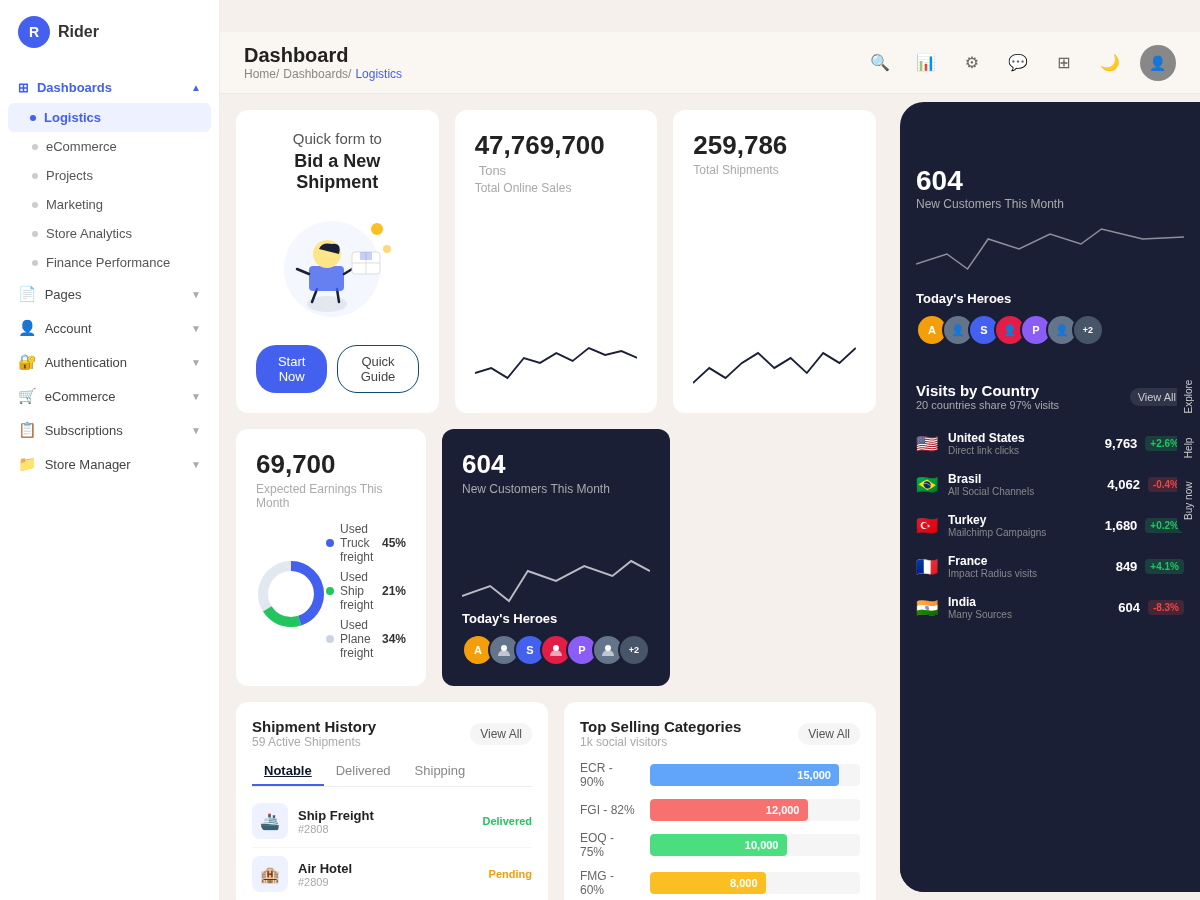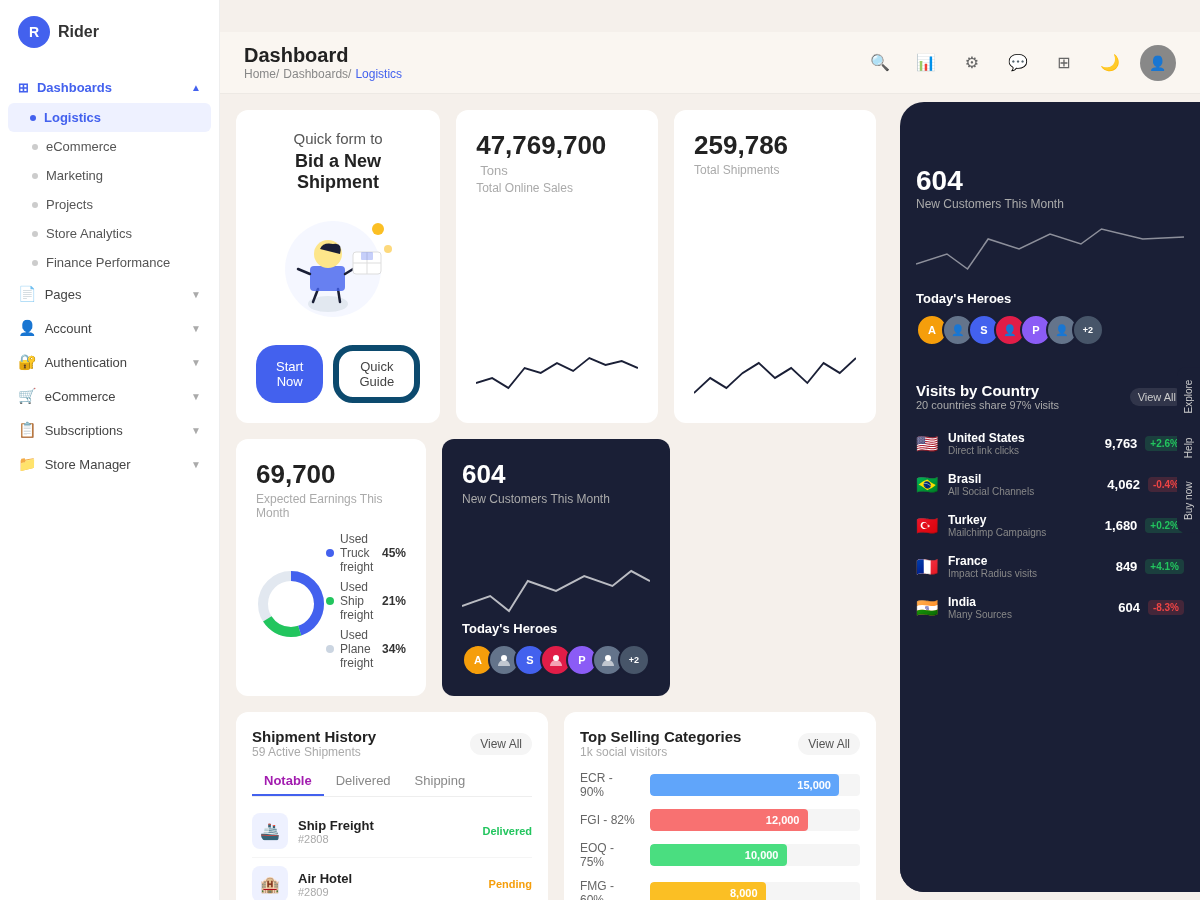--- a/index.html
+++ b/index.html
@@ -43,21 +43,21 @@
     .cards-row { display: grid; grid-template-columns: 1fr 1fr 1fr; gap: 16px; }
     .card { background: #fff; border-radius: 12px; padding: 20px; }
 
     
     .quick-form-card { display: flex; flex-direction: column; align-items: center; justify-content: center; min-height: 280px; }
     .quick-form-title { font-size: 15px; color: #555; text-align: center; margin-bottom: 4px; }
     .quick-form-subtitle { font-size: 18px; font-weight: 700; color: #222; text-align: center; margin-bottom: 16px; }
     .quick-form-illustration { width: 140px; height: 120px; position: relative; display: flex; align-items: center; justify-content: center; margin-bottom: 16px; }
     .quick-form-buttons { display: flex; gap: 10px; }
     .btn-primary { background: #4361ee; color: #fff; border: none; padding: 8px 20px; border-radius: 20px; cursor: pointer; font-size: 13px; font-weight: 500; }
-    .btn-outline { background: #fff; color: #444; border: 6px solid #0c4a6e; padding: 8px 20px; border-radius: 20px; cursor: pointer; font-size: 13px; }
+    .btn-outline { background: #fff; color: #444; border: 1px solid #0c4a6e; padding: 8px 20px; border-radius: 20px; cursor: pointer; font-size: 13px; }
 
     
     .stat-card { display: flex; flex-direction: column; }
     .stat-number { font-size: 26px; font-weight: 700; color: #222; }
     .stat-unit { font-size: 13px; color: #aaa; margin-left: 4px; }
     .stat-label { font-size: 12px; color: #aaa; margin-top: 2px; }
     .stat-chart { flex: 1; min-height: 60px; display: flex; align-items: flex-end; }
 
     
     .donut-card { display: flex; flex-direction: column; }
@@ -81,21 +81,21 @@
 
     
     .bottom-row { display: grid; grid-template-columns: 1fr 1fr; gap: 16px; }
     .table-card { background: #fff; border-radius: 12px; padding: 16px; }
     .card-header { display: flex; align-items: center; justify-content: space-between; margin-bottom: 4px; }
     .card-title { font-size: 15px; font-weight: 700; color: #222; }
     .card-subtitle { font-size: 12px; color: #aaa; }
     .view-all-btn { font-size: 12px; color: #555; background: #f5f5f5; border: none; padding: 4px 10px; border-radius: 12px; cursor: pointer; }
     .tabs-row { display: flex; gap: 0; border-bottom: 1px solid #eee; margin: 8px 0; }
     .tab { font-size: 13px; padding: 6px 12px; cursor: pointer; color: #888; }
-    .tab.active { color: #a21caf; border-bottom: 2px solid #4361ee; font-weight: 600; }
+    .tab.active { color: #0f172a; border-bottom: 2px solid #4361ee; font-weight: 600; text-decoration: underline; }
 
     
     .shipment-row { display: flex; align-items: center; gap: 10px; padding: 8px 0; border-bottom: 1px solid #f5f5f5; }
     .shipment-icon-wrap { width: 36px; height: 36px; border-radius: 8px; background: #eef1ff; display: flex; align-items: center; justify-content: center; font-size: 16px; }
     .shipment-info { flex: 1; }
     .shipment-name { font-size: 13px; font-weight: 600; color: #222; }
     .shipment-id { font-size: 11px; color: #aaa; }
     .shipment-status { font-size: 11px; font-weight: 600; }
     .status-delivered { color: #22c55e; }
     .status-pending { color: #f59e0b; }
@@ -155,25 +155,25 @@
     <div class="nav-item active">
       <span class="dot"></span>
       <span>Logistics</span>
     </div>
     <div class="nav-item">
       <span class="dot"></span>
       <span>eCommerce</span>
     </div>
     <div class="nav-item">
       <span class="dot"></span>
-      <span>Marketing</span>
+      <span>Projects</span>
     </div>
     <div class="nav-item">
       <span class="dot"></span>
-      <span>Projects</span>
+      <span>Marketing</span>
     </div>
     <div class="nav-item">
       <span class="dot"></span>
       <span>Store Analytics</span>
     </div>
     <div class="nav-item">
       <span class="dot"></span>
       <span>Finance Performance</span>
     </div>
 

